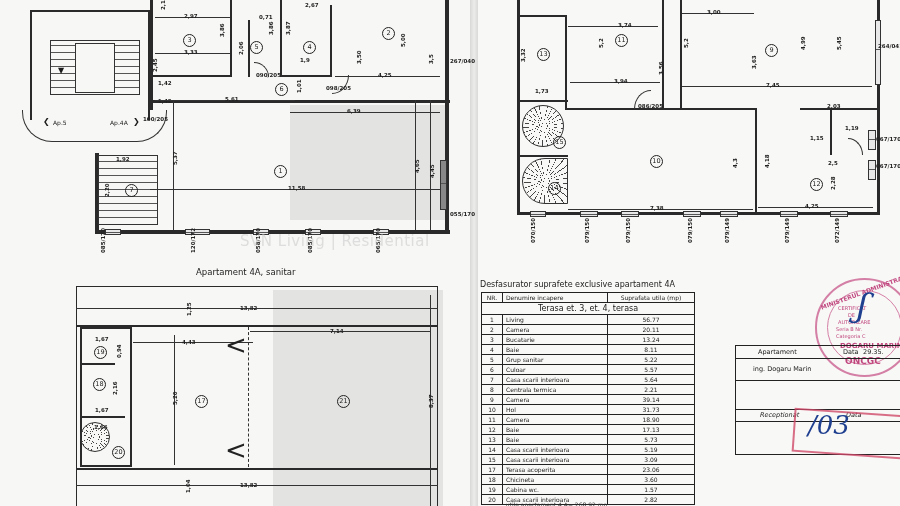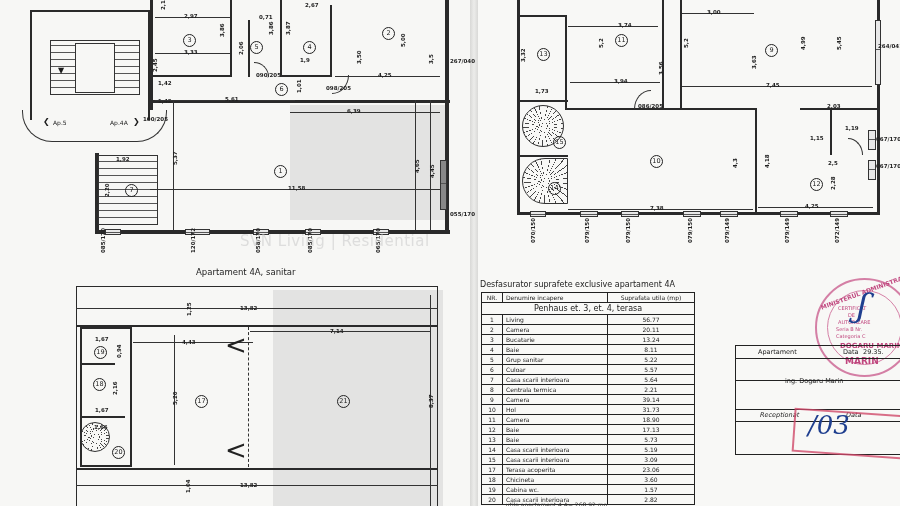--- a/index.html
+++ b/index.html
@@ -283,21 +283,21 @@
 <table class="area">
   <thead>
     <tr>
       <th>NR.</th>
       <th style="text-align:left;">Denumire incapere</th>
       <th class="c3">Suprafata utila (mp)</th>
     </tr>
   </thead>
   <tbody id="tbody">
     <tr class="section">
-        <td colspan="3">Penhaus et. 3, et. 4, terasa</td>
+        <td colspan="3">Terasa et. 3, et. 4, terasa</td>
       </tr>
   <tr>
         <td class="nr">1</td>
         <td>Living</td>
         <td class="val">56.77</td>
       </tr>
       <tr>
         <td class="nr">2</td>
         <td>Camera</td>
         <td class="val">20.11</td>
@@ -394,30 +394,30 @@
 <div class="stamp-round">
     <div class="inner"></div>
   </div>
 <div class="stamp-txt" style="left:818px;top:287px;transform:rotate(-20deg);">MINISTERUL ADMINISTRATIEI</div>
 <div class="stamp-txt" style="left:838px;top:305px;font-weight:normal;font-size:5px;">CERTIFICAT</div>
 <div class="stamp-txt" style="left:848px;top:312px;font-weight:normal;font-size:5px;">DE</div>
 <div class="stamp-txt" style="left:838px;top:319px;font-weight:normal;font-size:5px;">AUTORIZARE</div>
 <div class="stamp-txt" style="left:836px;top:326px;font-weight:normal;font-size:5px;">Seria B  Nr.</div>
 <div class="stamp-txt" style="left:836px;top:333px;font-weight:normal;font-size:5px;">Categoria  C</div>
 <div class="stamp-txt" style="left:840px;top:342px;font-size:7px;">DOGARU MARIN</div>
-<div class="stamp-txt" style="left:845px;top:356px;font-size:9px;">MARIN</div>
+<div class="stamp-txt" style="left:845px;top:356px;font-size:9px;">ONCGC</div>
 
 <div class="exec-box">
   <div class="exec-row" style="top:0;height:12px;">
     <span style="position:absolute;left:22px;top:2px;">Apartament</span>
     <span style="position:absolute;left:107px;top:2px;">Data</span>
     <span style="position:absolute;left:127px;top:2px;">29.35.</span>
   </div>
   <div class="exec-row" style="top:12px;height:22px;">
-    <span style="position:absolute;left:17px;top:19px;margin-left:32px;">ing. Dogaru Marin</span>
+    <span style="position:absolute;left:17px;top:7px;">ing. Dogaru Marin</span>
   </div>
   <div class="exec-row" style="top:34px;height:29px;"></div>
   <div class="exec-row" style="top:63px;height:12px;font-style:italic;">
     <span style="position:absolute;left:24px;top:2px;">Receptionat</span>
     <span style="position:absolute;left:110px;top:2px;">Data</span>
   </div>
 </div>
 <div class="stamp-rect"></div>
 <div class="sig" style="left:808px;top:410px;">/03</div>
 <div class="sig" style="left:858px;top:285px;font-size:34px;transform:rotate(10deg);">ʃ</div>

